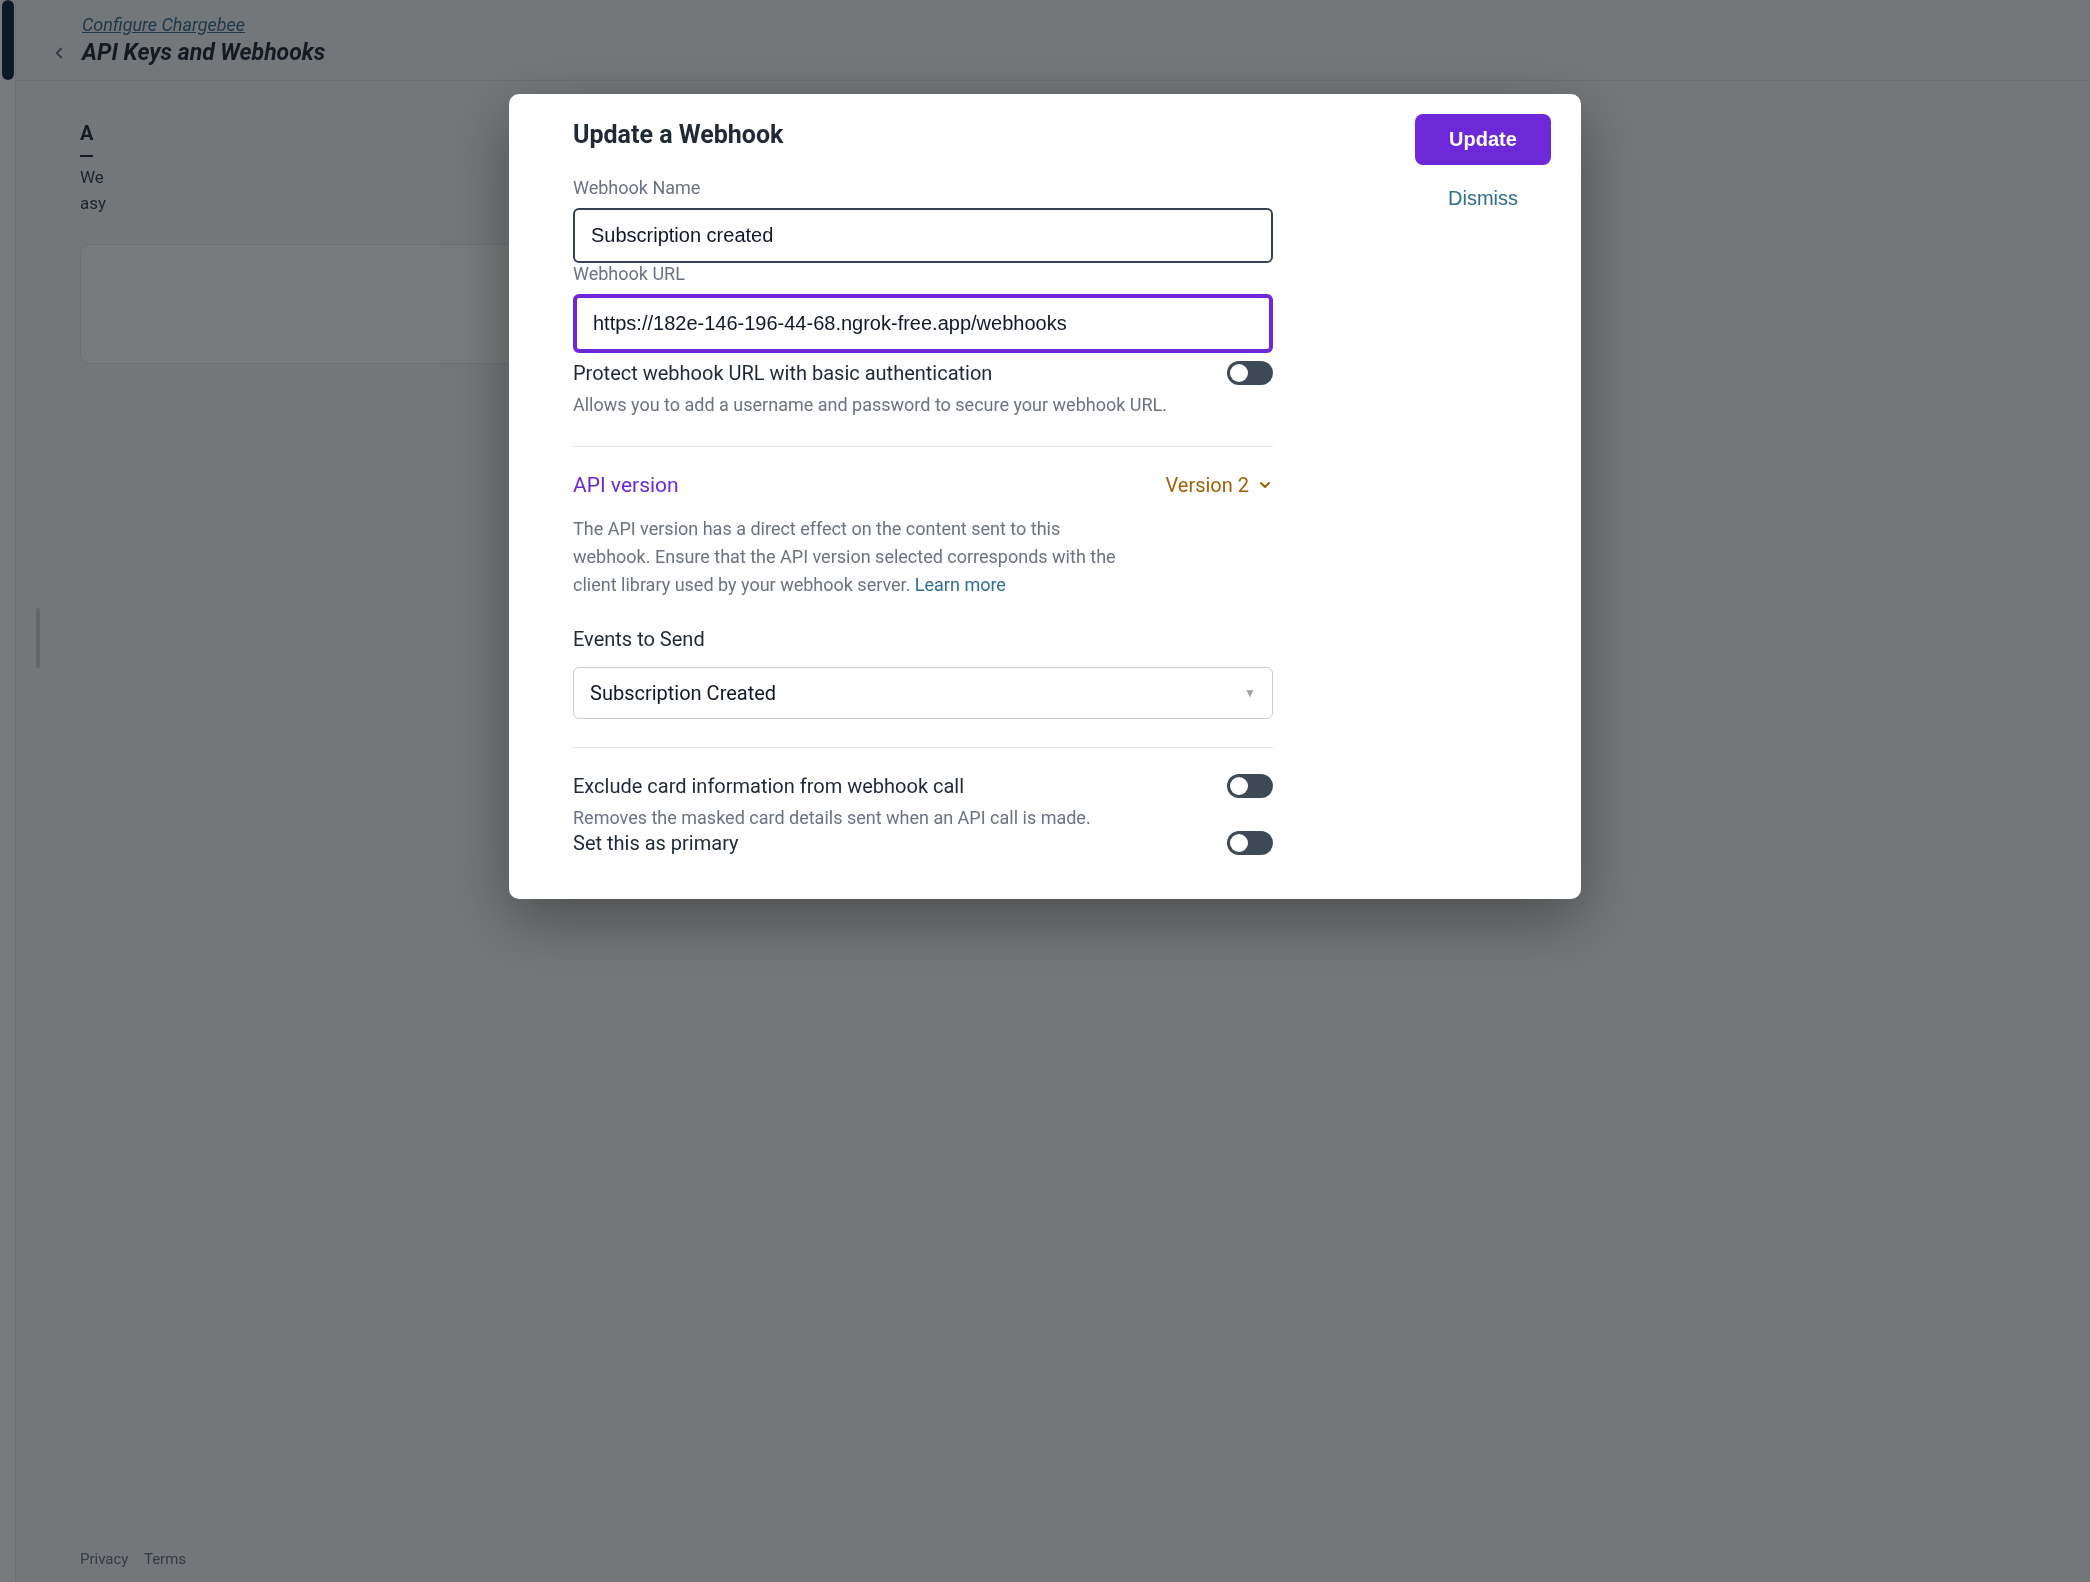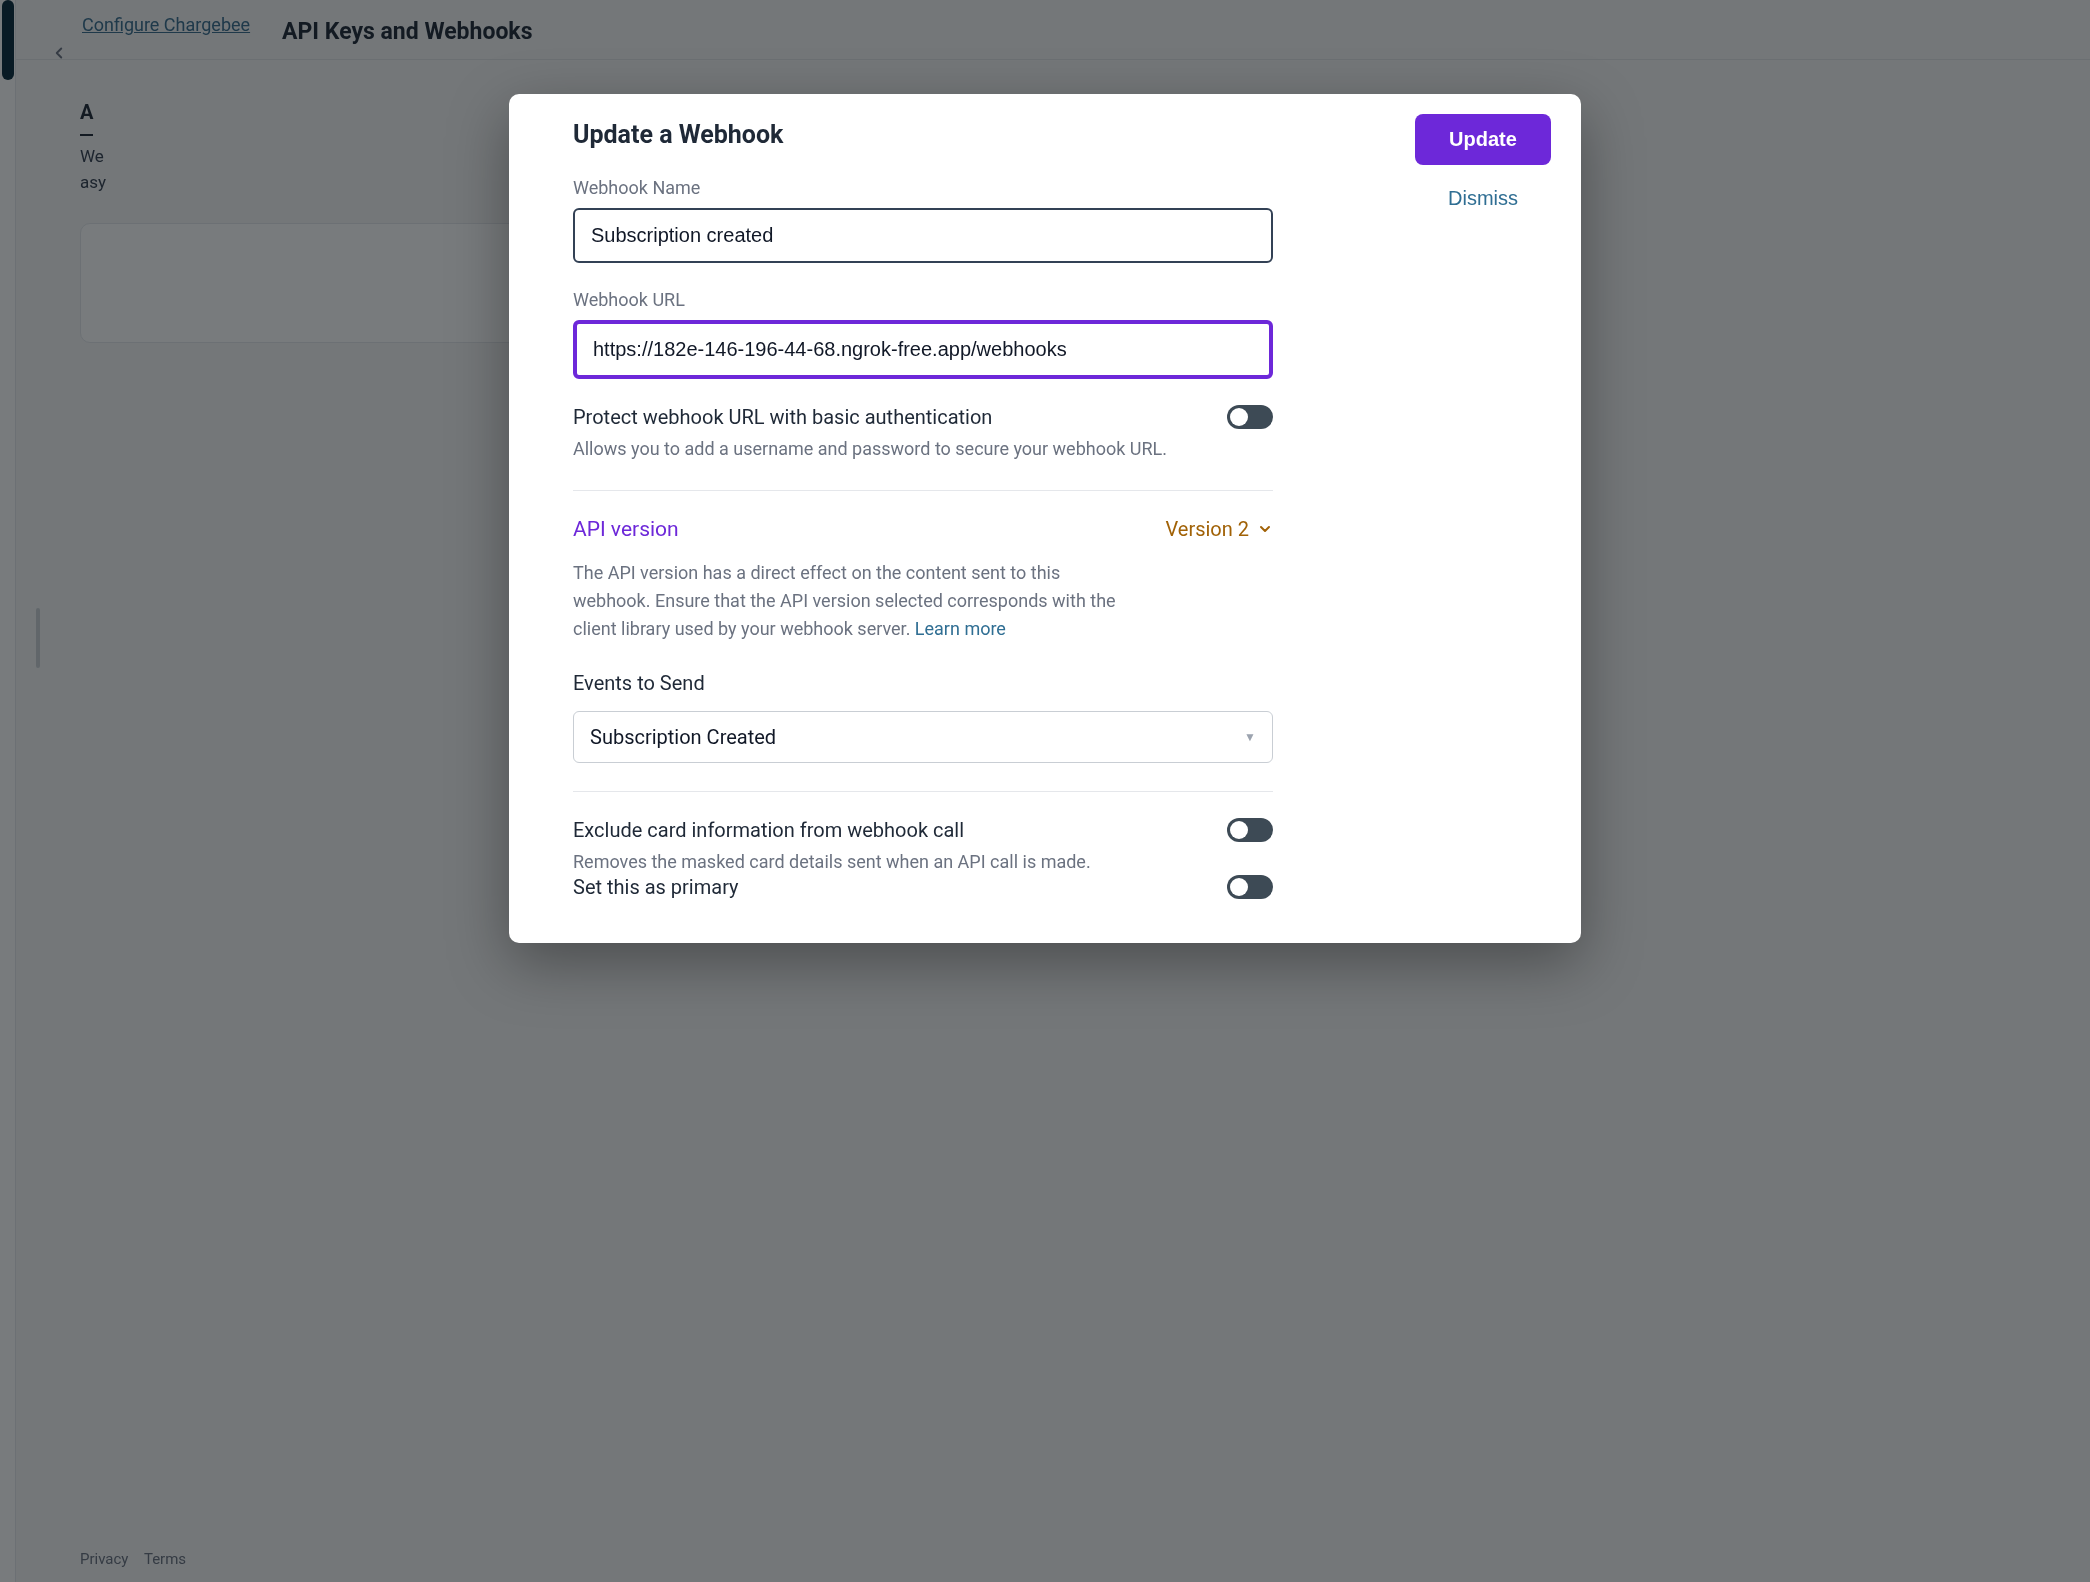--- a/index.html
+++ b/index.html
@@ -130,21 +130,21 @@
   padding: 14px 16px;
   border: 4px solid #6d28d9;
   border-radius: 6px;
   background: #fff;
   outline: none;
 }
 .text-input.focused {
   border: 2px solid #334155;
 }
 
-.field { margin-bottom: 26px; }
+.field { }
 
 .row-with-toggle {
   display: flex;
   align-items: flex-start;
   justify-content: space-between;
 }
 .row-title {
   font-size: 20px;
   color: #1f2937;
 }
@@ -254,21 +254,21 @@
 <div class="page-wrap">
 
 <div class="left-rail">
   <div class="pill"></div>
 </div>
 
 <div class="topbar">
   <svg class="back-arrow" viewBox="0 0 24 24" fill="none" stroke="currentColor" stroke-width="2.5" stroke-linecap="round" stroke-linejoin="round">
         <polyline points="15 18 9 12 15 6"></polyline>
       </svg>
-  <div style="display:flex;">
+  <div style="display:flex;flex-direction:column;font-style:italic;">
     <a href="#" class="breadcrumb">Configure Chargebee</a>
     <div class="page-title">API Keys and Webhooks</div>
   </div>
 </div>
 
 <div class="content-area">
   <div style="font-size:20px;font-weight:700;color:#1f2937;margin-bottom:8px;border-bottom:2px solid #1f2937;display:inline-block;padding-bottom:10px;">A</div>
   <p class="page-descr">
     <span>We</span><br>
     <span>asy</span>

